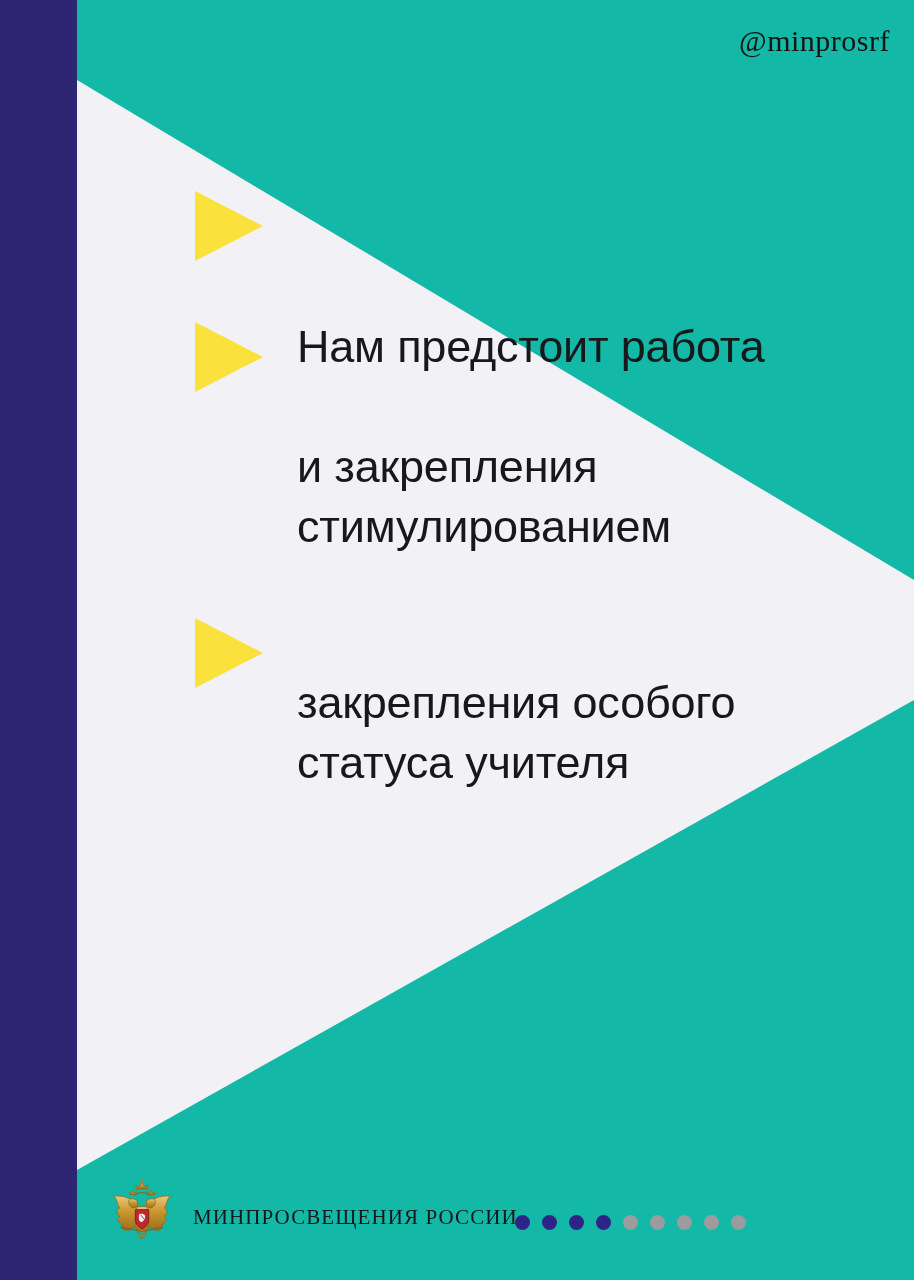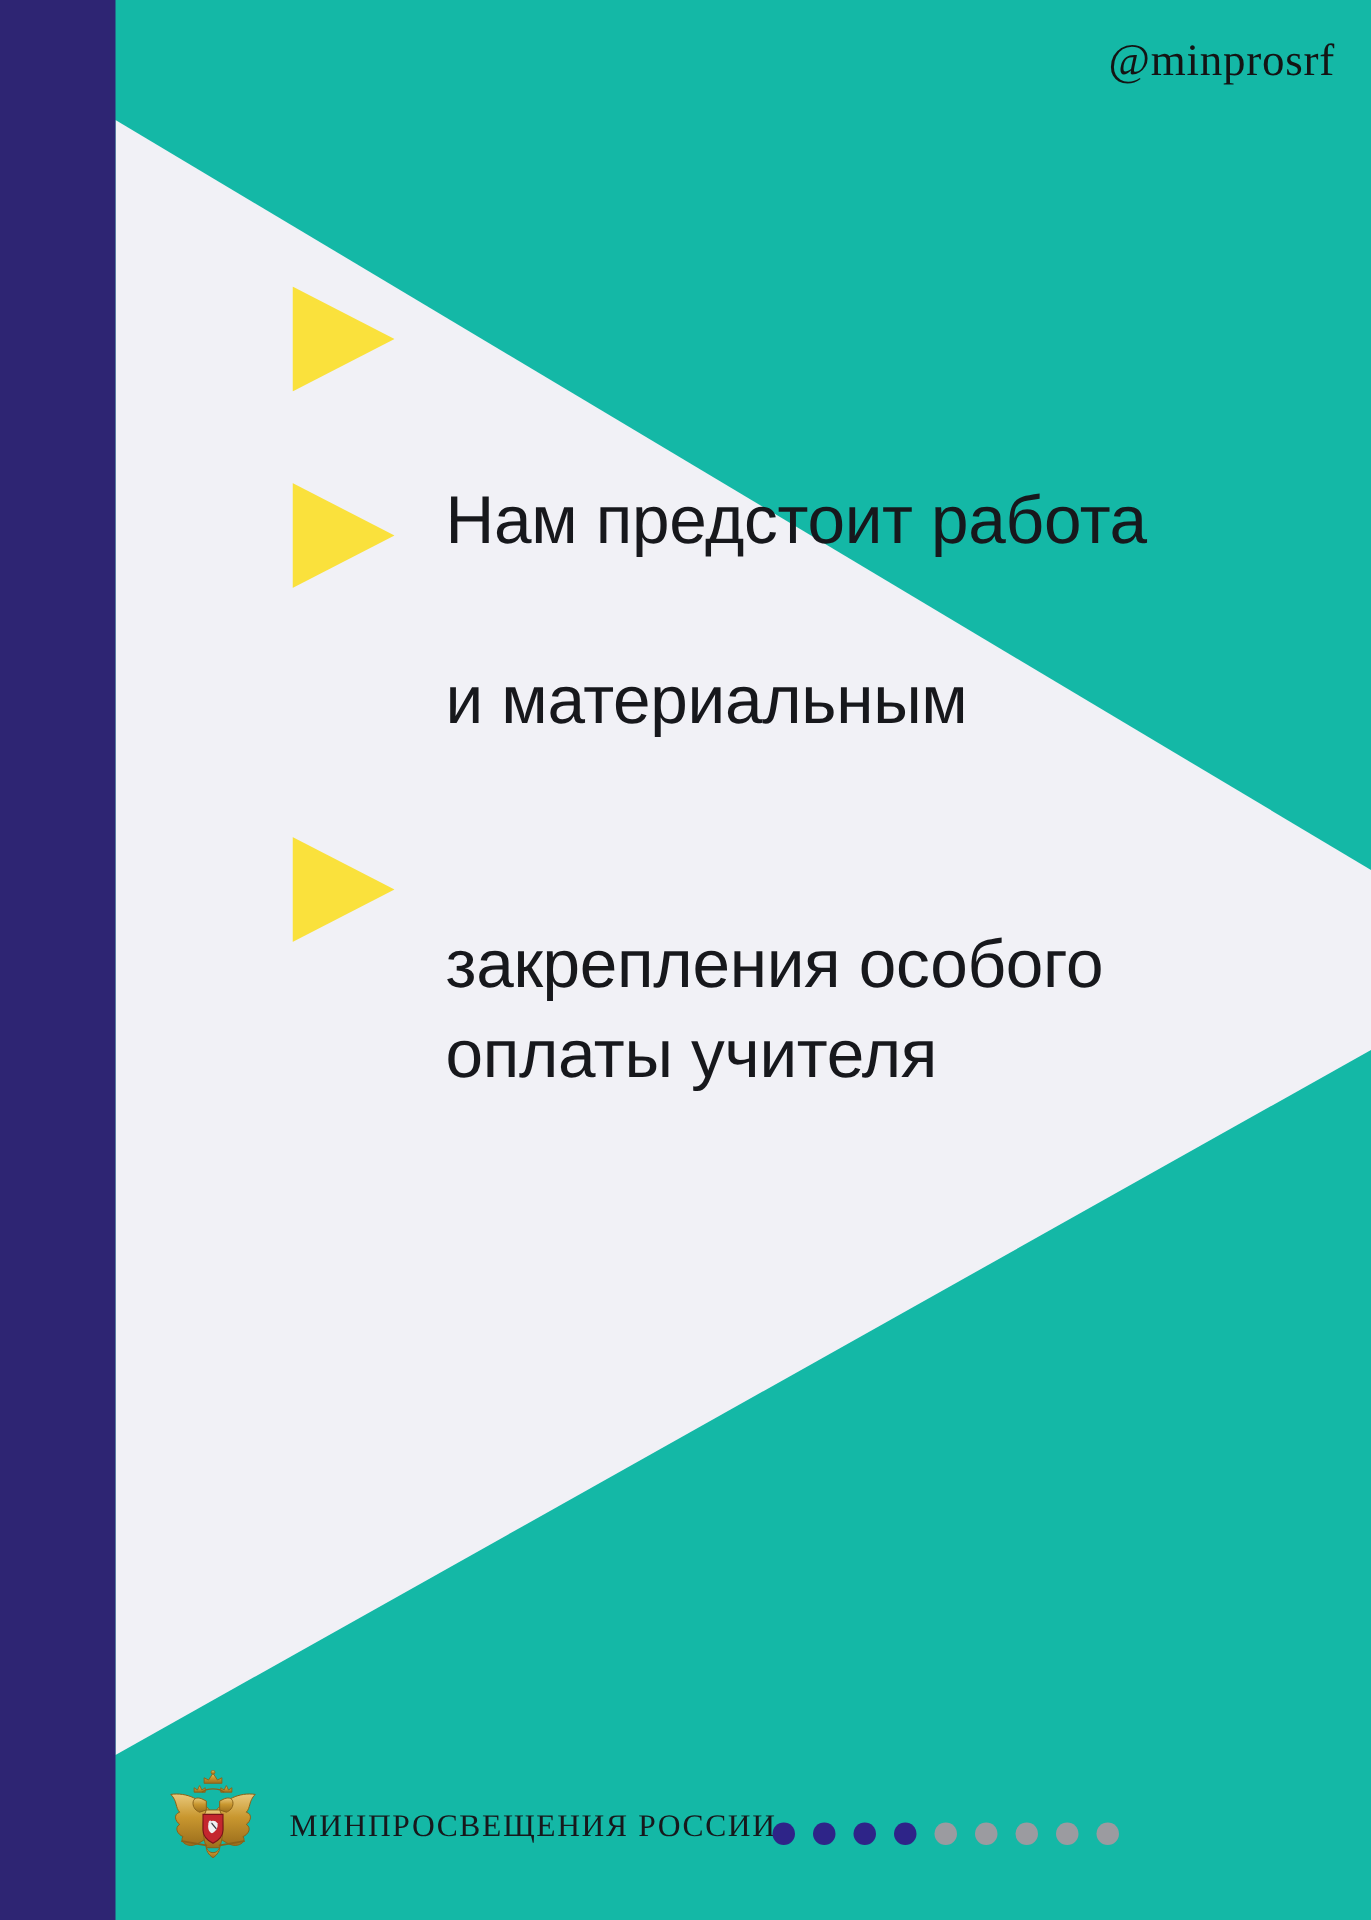--- a/index.html
+++ b/index.html
@@ -169,34 +169,35 @@
 
     <div class="bullet-row b2">
       <div class="tri">
         <svg width="68" height="70" viewBox="0 0 68 70" xmlns="http://www.w3.org/2000/svg" aria-hidden="true">
           <polygon points="0,0 68,35 0,70" fill="#FAE13C"></polygon>
         </svg>
       </div>
       <div class="bullet-text">
         <span>Нам предстоит работа</span><br>
         <br>
-        <span>и материальным</span><br>
+        <span>и закрепления</span><br>
+        <span>стимулированием</span>
       </div>
     </div>
 
     <div class="bullet-row b3">
       <div class="tri">
         <svg width="68" height="70" viewBox="0 0 68 70" xmlns="http://www.w3.org/2000/svg" aria-hidden="true">
           <polygon points="0,0 68,35 0,70" fill="#FAE13C"></polygon>
         </svg>
       </div>
       <div class="bullet-text">
         <br>
         <span>закрепления особого</span><br>
-        <span>оплаты учителя</span>
+        <span>статуса учителя</span>
       </div>
     </div>
 
   </div>
 
   <div class="footer">
 
     <div class="brand">
       <div class="emblem">
         <svg width="74" height="74" viewBox="0 0 100 100" xmlns="http://www.w3.org/2000/svg" aria-hidden="true">

